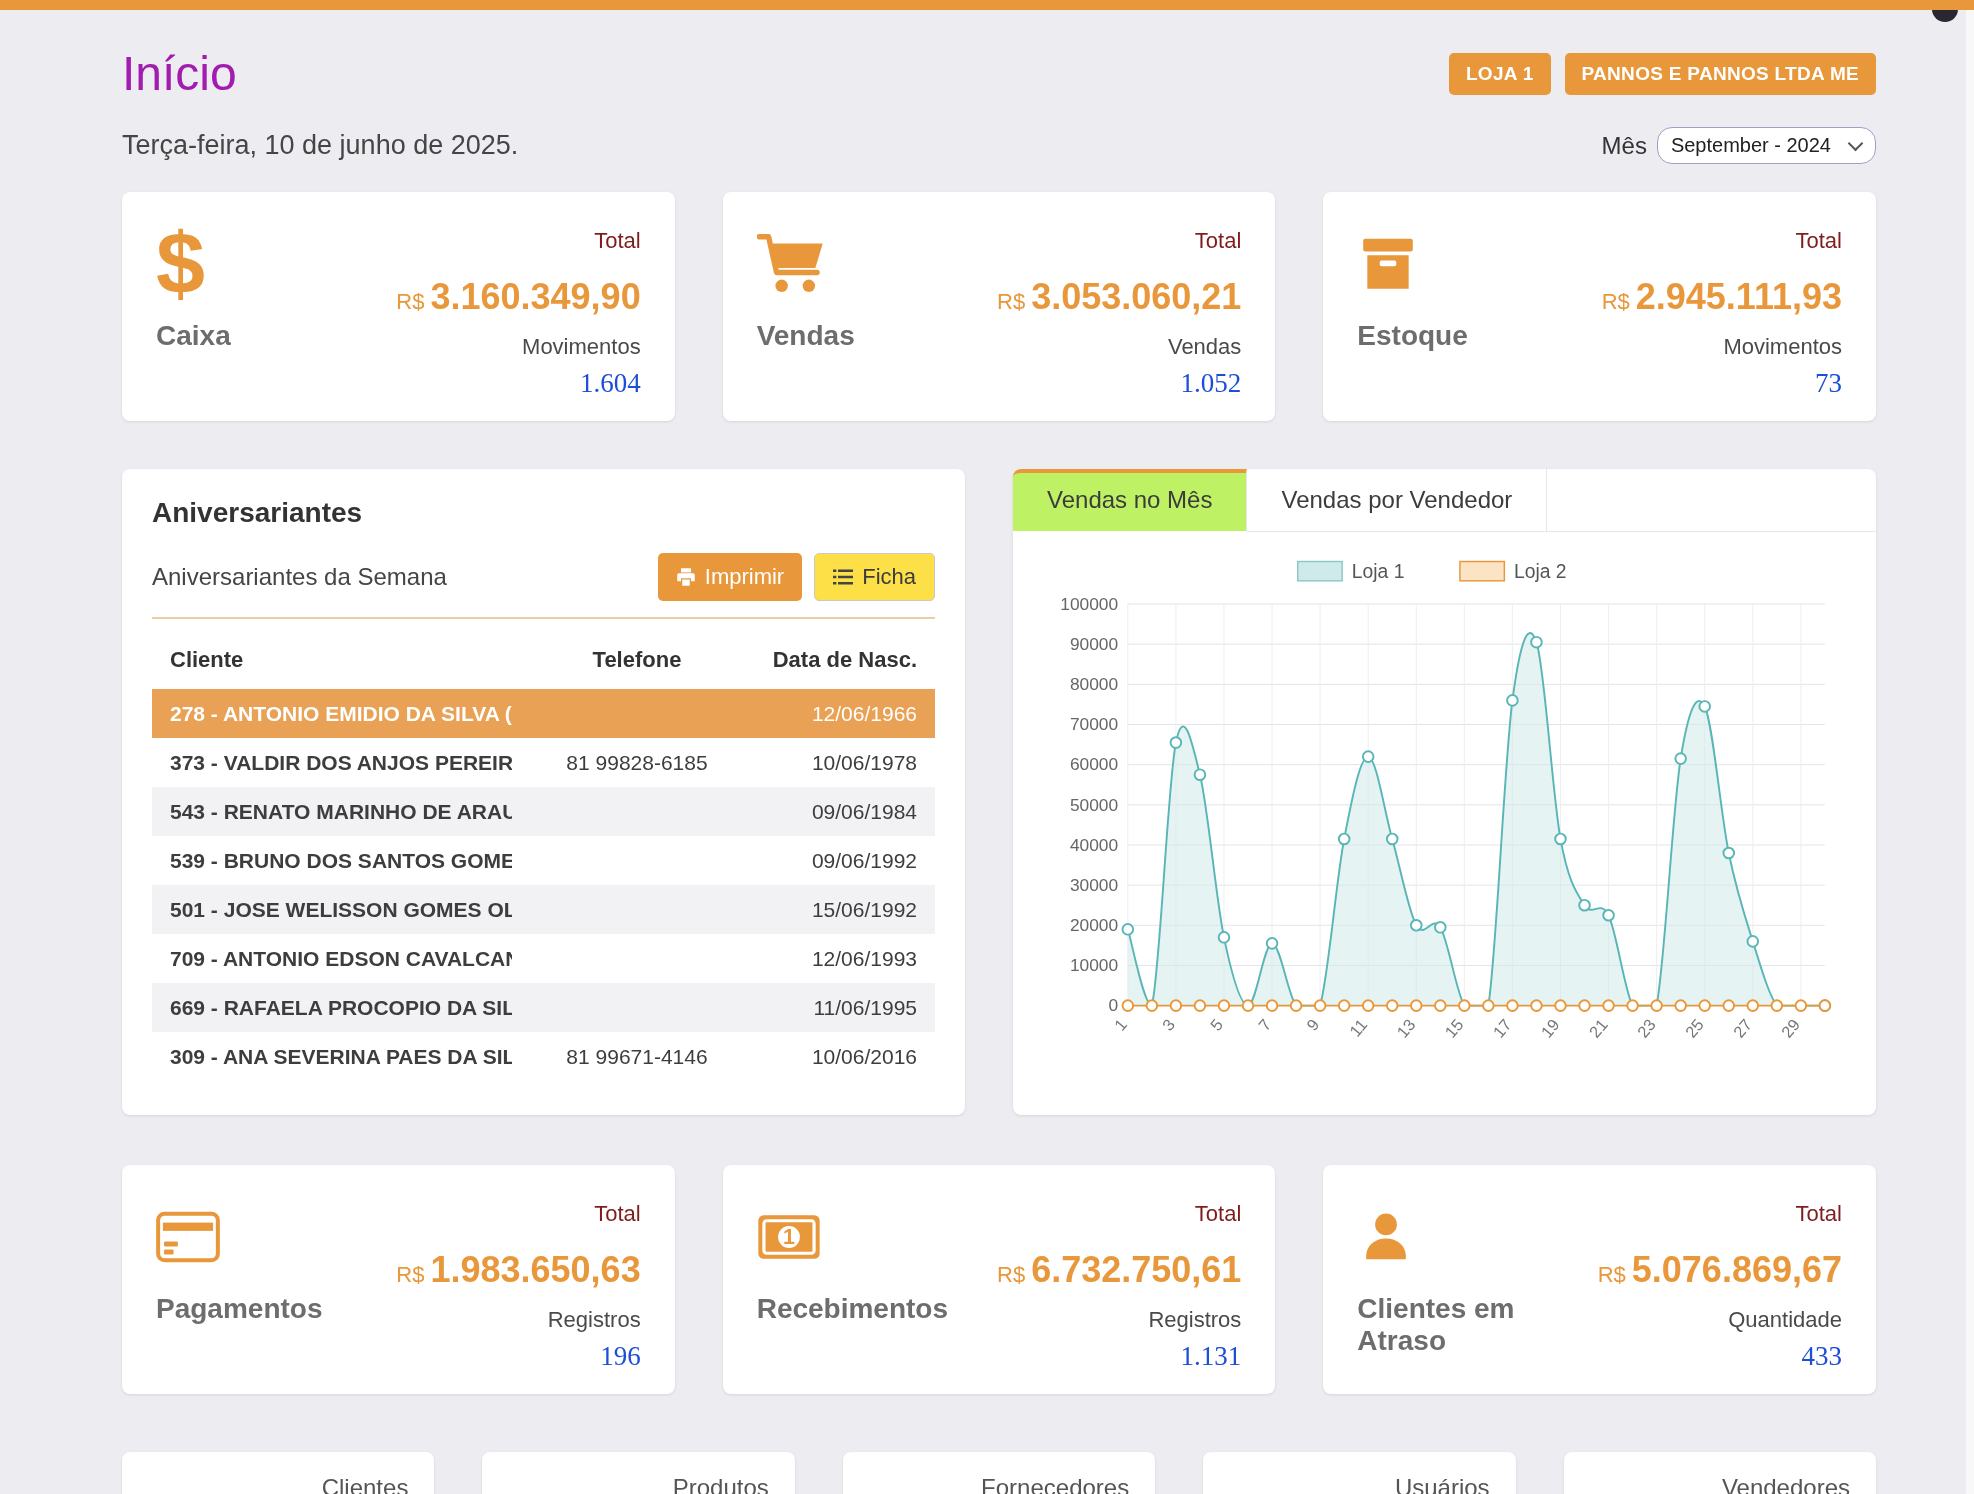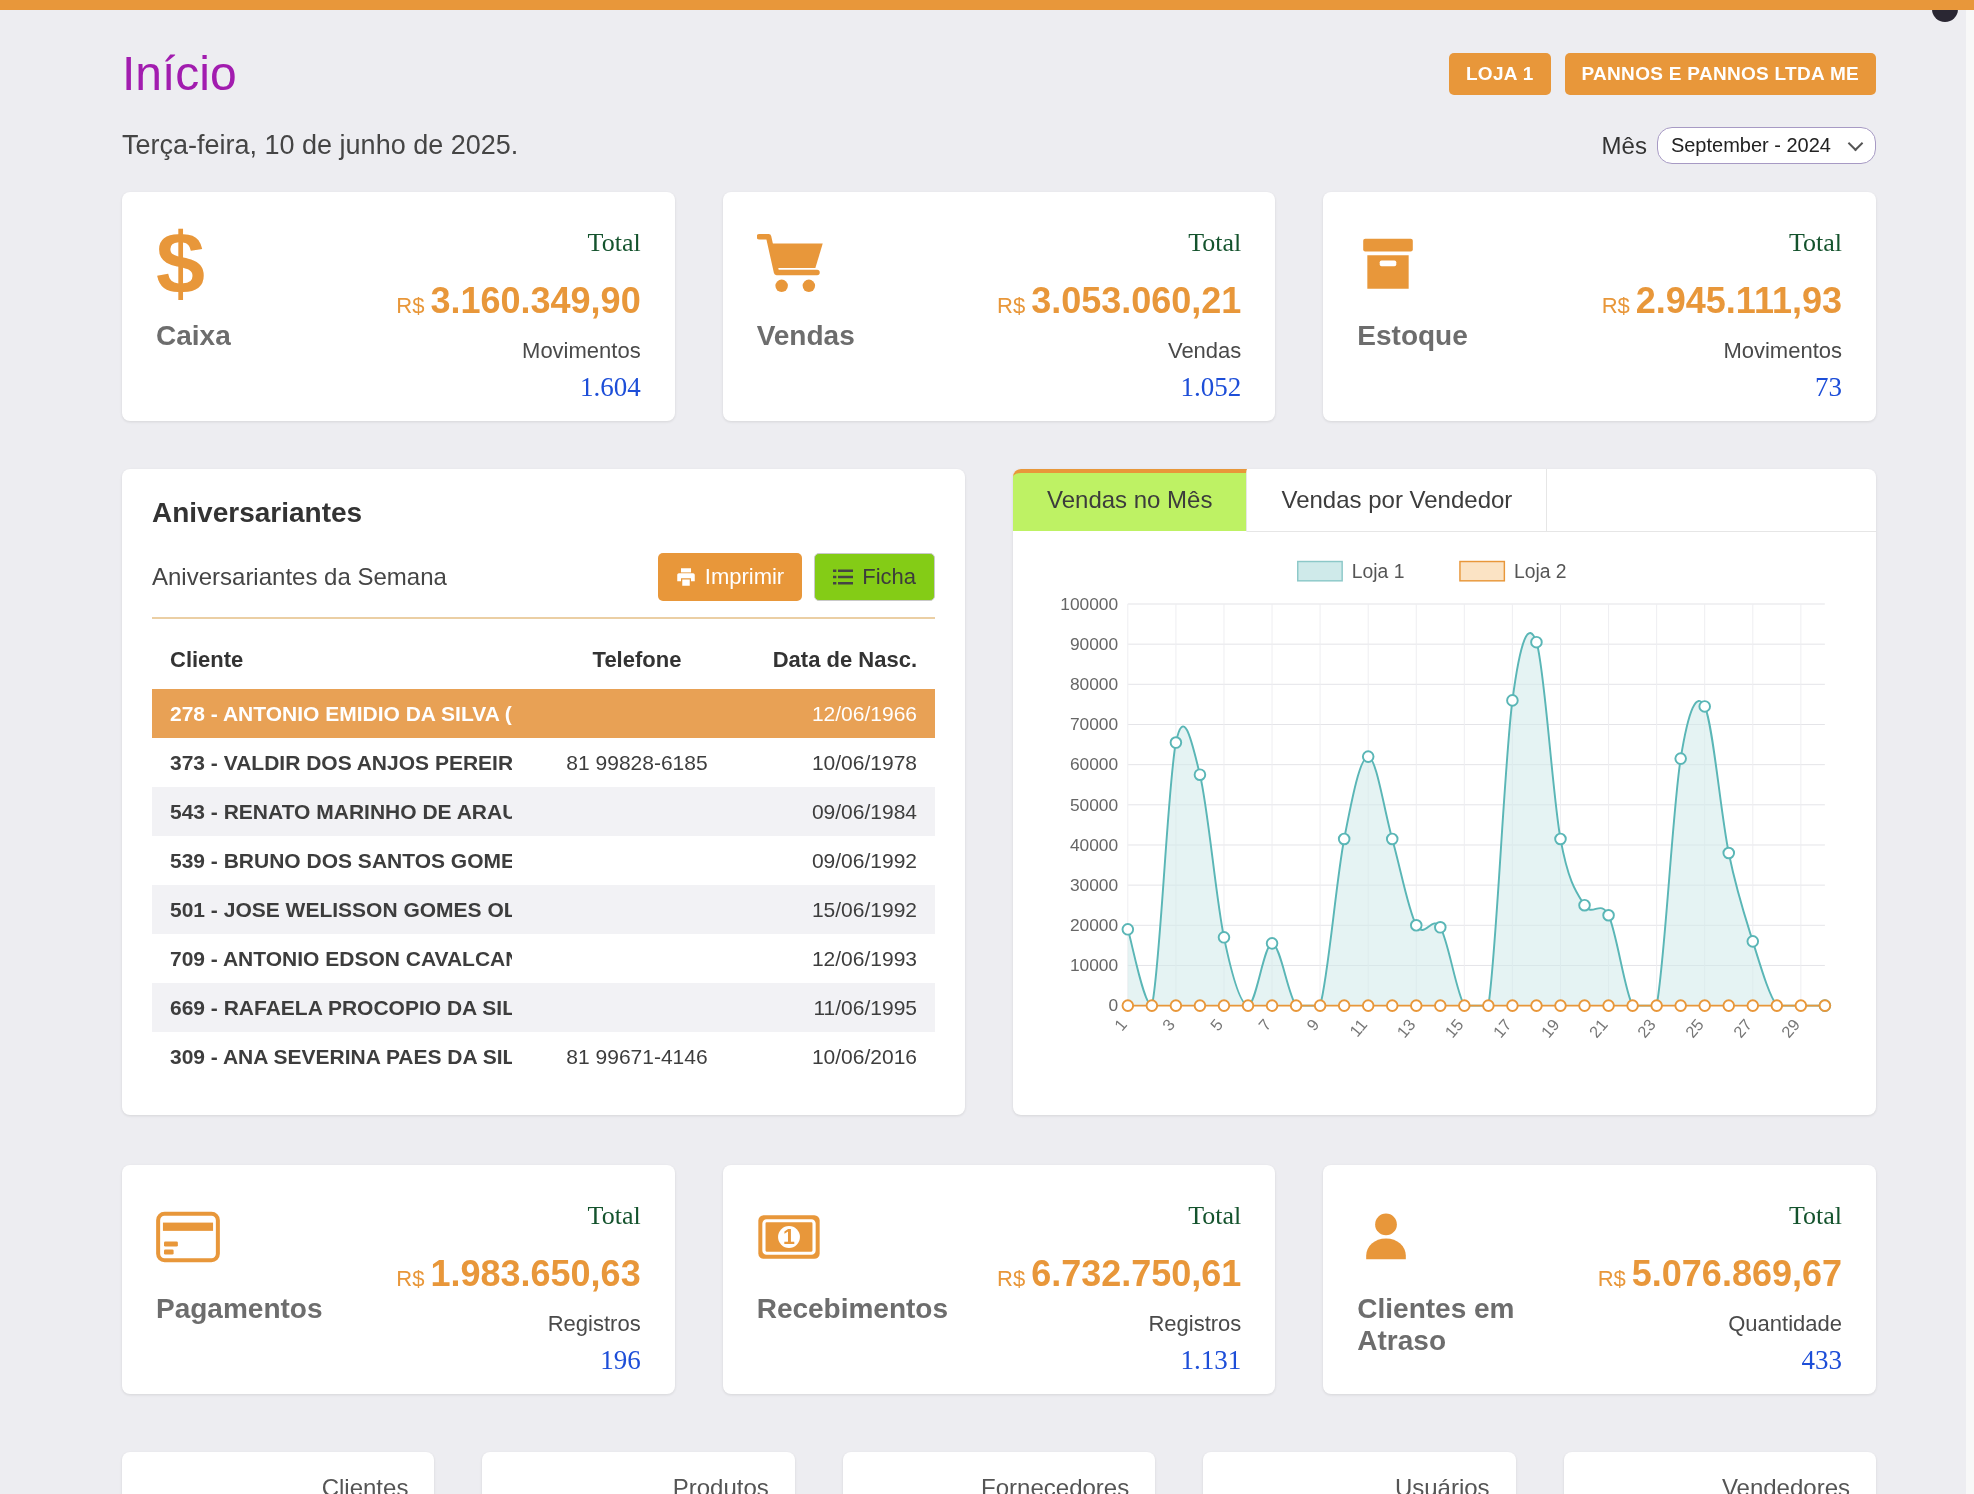--- a/index.html
+++ b/index.html
@@ -40,40 +40,40 @@
   .card { background: #fff; border-radius: 8px; box-shadow: 0 1px 3px rgba(0,0,0,.10); }
 
   .stats-row { display: grid; grid-template-columns: repeat(3, 1fr); gap: 48px; margin-top: 28px; }
   .stats-row.bottom { margin-top: 50px; }
   .stat-card { height: 229px; padding: 36px 34px 30px 34px; display: flex; justify-content: space-between; }
   .stat-left { display: flex; flex-direction: column; justify-content: flex-start; }
   .stat-icon-wrap { height: 72px; display: flex; align-items: center; }
   .dollar-glyph { font-size: 88px; line-height: 70px; font-weight: 700; color: #e8973a; }
   .stat-label { font-size: 28px; font-weight: 700; color: #6d6d6d; margin-top: 20px; }
   .stat-right { text-align: right; display: flex; flex-direction: column; }
-  .total-label { font-size: 26px; color: #14532d; font-family: Liberation Serif, serif; }
+  .total-label { font-size: 22px; color: #7f1d1d; }
   .amount { margin-top: 22px; white-space: nowrap; }
   .amount .currency { font-size: 22px; color: #e8973a; margin-right: 6px; }
   .amount .value { font-size: 36px; font-weight: 700; color: #e8973a; }
   .count-label { font-size: 22px; color: #4a4a4a; margin-top: 16px; }
   .count { font-size: 27px; color: #1d4ed8; margin-top: 8px; font-family: Liberation Serif, serif; }
 
   .mid-row { display: flex; gap: 48px; margin-top: 48px; }
   .bday-card { width: 843px; height: 646px; padding: 28px 30px; }
   .bday-title { font-size: 28px; font-weight: 700; color: #333; }
   .bday-subrow { display: flex; justify-content: space-between; align-items: center; margin-top: 24px; padding-bottom: 16px; border-bottom: 2px solid #ebcfa4; }
   .bday-sub { font-size: 24px; color: #454545; }
   .bday-actions { display: flex; gap: 12px; }
   .btn-imprimir {
     background: #e8973a; color: #fff; border: none; border-radius: 5px; font-size: 22px;
     font-family: "Liberation Sans", sans-serif;
     padding: 10px 18px; display: flex; align-items: center; gap: 9px; cursor: pointer;
   }
   .btn-ficha {
-    background: #84cc16; color: #3c3c3c; border: 1px solid #c9c9c9; border-radius: 5px; font-size: 22px;
+    background: #fde047; color: #3c3c3c; border: 1px solid #c9c9c9; border-radius: 5px; font-size: 22px;
     font-family: "Liberation Sans", sans-serif;
     padding: 10px 18px; display: flex; align-items: center; gap: 9px; cursor: pointer;
   }
   .bday-table { margin-top: 28px; }
   .bday-head, .bday-row { display: grid; grid-template-columns: 1fr 250px 155px; align-items: center; padding: 0 18px; }
   .bday-head { font-size: 22px; font-weight: 700; color: #333; padding-bottom: 16px; }
   .bh-phone { text-align: center; }
   .bh-date { text-align: right; }
   .bday-row { height: 49px; font-size: 21px; color: #3d3d3d; cursor: pointer; }
   .bday-client { font-weight: 700; white-space: nowrap; overflow: hidden; }

